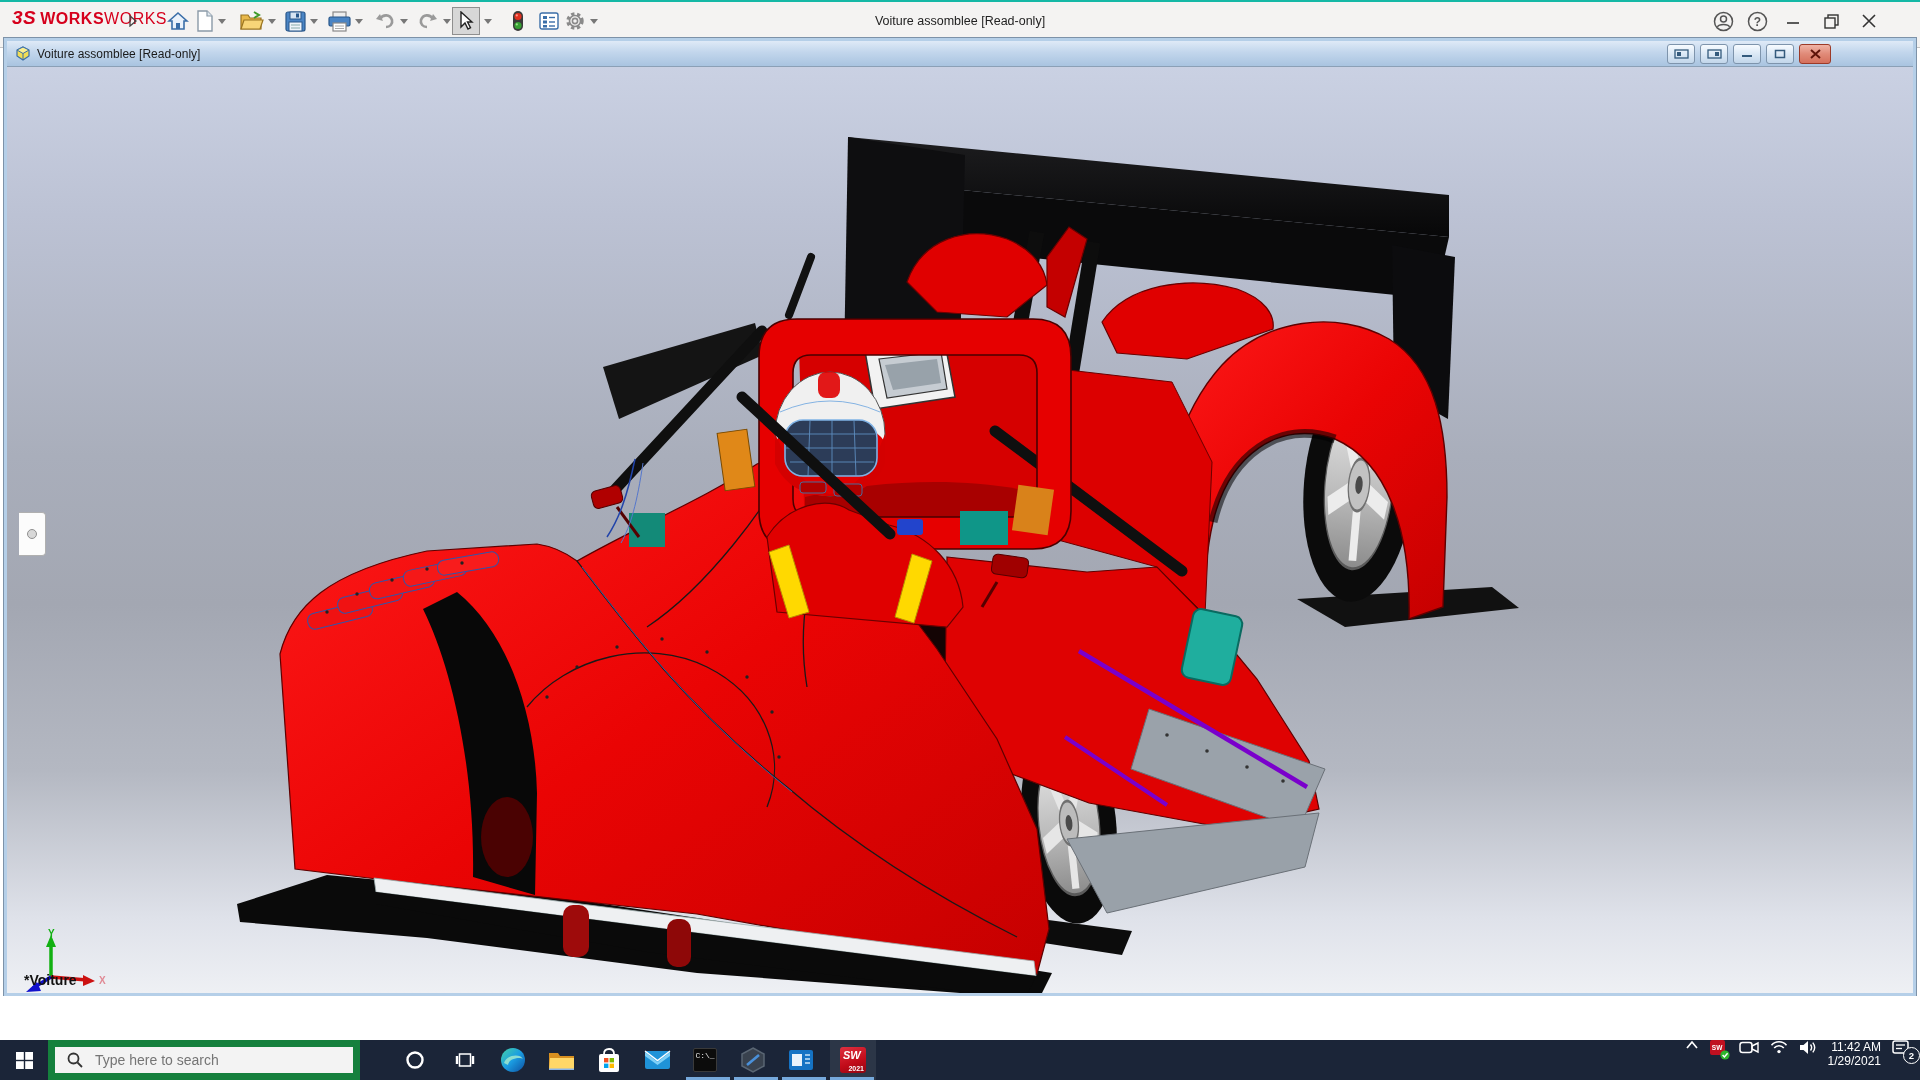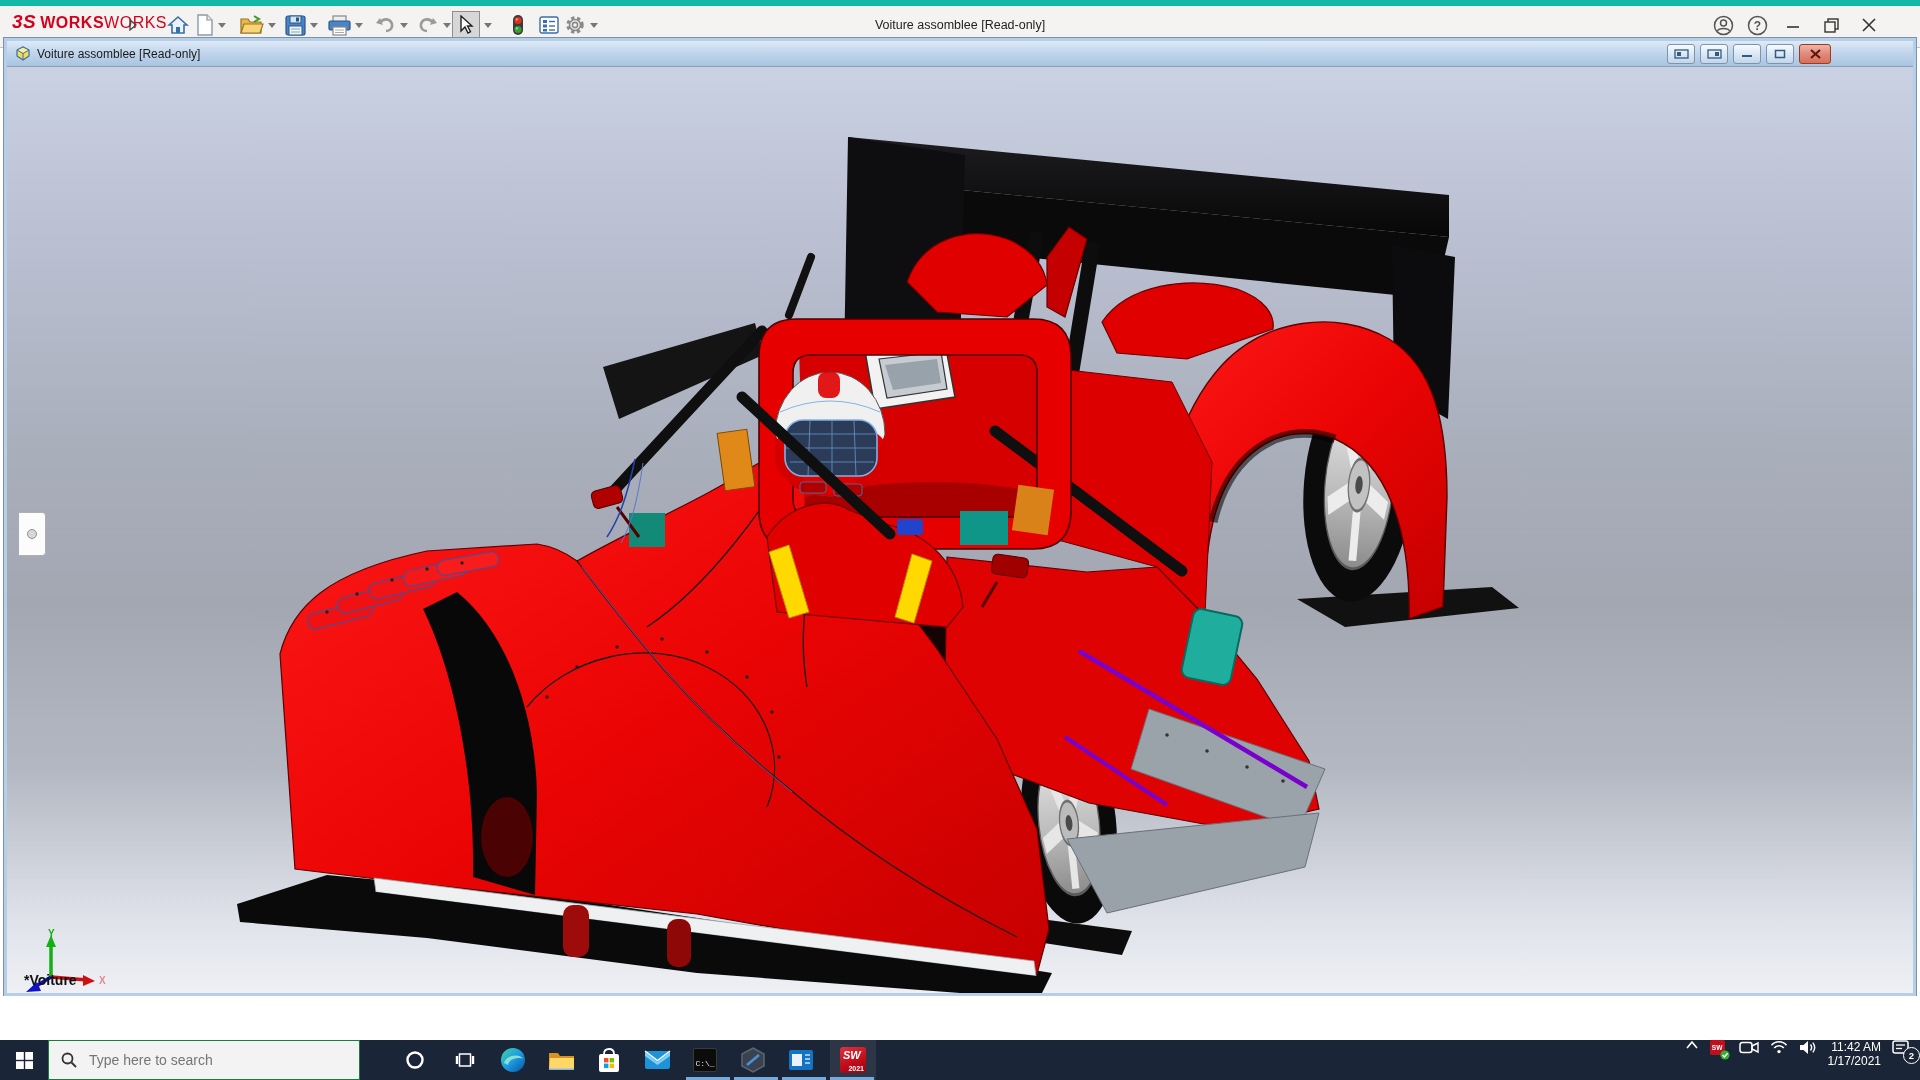--- a/index.html
+++ b/index.html
@@ -1,20 +1,20 @@
 <!DOCTYPE html>
 <html><head>
 <meta charset="utf-8">
 <style>
   html,body{margin:0;padding:0;width:1920px;height:1080px;overflow:hidden;
     font-family:"Liberation Sans", sans-serif; background:#fff;}
   .abs{position:absolute;}
   
   #appbar{position:absolute;left:0;top:0;width:1920px;height:48px;background:#f4f3f2;
-    border-top:6px solid #14b8a6;border-bottom:1px solid #c4c4c4;box-sizing:border-box;}
+    border-top:2px solid #14b8a6;border-bottom:1px solid #c4c4c4;box-sizing:border-box;}
   .tb{position:absolute;top:5px;height:28px;display:flex;align-items:center;}
   .brand{font-size:16px;letter-spacing:.5px;color:#d6001c;display:flex;align-items:baseline;gap:4px;}
   .brand .g{font-weight:bold;font-style:italic;font-size:19px;}
   .brand .b{font-weight:bold;}
   .caret{width:0;height:0;border-left:4px solid transparent;border-right:4px solid transparent;
     border-top:5px solid #777;margin-left:4px;}
   .tbtn{display:flex;align-items:center;justify-content:center;width:28px;height:28px;}
   .pressed{background:#d7d7d7;border:1px solid #8f8f8f;box-sizing:border-box;}
   #apptitle{position:absolute;top:0;left:760px;width:400px;height:38px;display:flex;
     align-items:center;justify-content:center;font-size:12.5px;color:#222;}
@@ -40,30 +40,30 @@
     border:1px solid #b0b0b0;border-left:none;border-radius:0 4px 4px 0;
     display:flex;align-items:center;justify-content:center;}
   #panetab .knob{width:8px;height:8px;border-radius:50%;background:#d8d8d8;border:1px solid #909090;}
   #orient{position:absolute;left:17px;top:905px;font-size:14px;font-weight:bold;color:#111;}
   
   #gap{position:absolute;left:0;top:996px;width:1920px;height:44px;background:#ffffff;}
   
   #taskbar{position:absolute;left:0;top:1040px;width:1920px;height:40px;background:#1b2538;}
   .tkslot{position:absolute;top:0;height:40px;display:flex;align-items:center;justify-content:center;}
   #searchbox{position:absolute;left:48px;top:0;width:312px;height:40px;background:#f3f3f3;
-    border:1px solid #15803d;box-sizing:border-box;display:flex;align-items:center;gap:10px;padding:0 12px;}
+    border:7px solid #15803d;box-sizing:border-box;display:flex;align-items:center;gap:10px;padding:0 12px;}
   #searchbox input{border:none;outline:none;background:transparent;font-size:14px;color:#111;
     font-family:"Liberation Sans",sans-serif;width:240px;}
   .runbar{position:absolute;top:37px;height:3px;width:44px;background:#76a9dc;}
   .swhl{position:absolute;top:0;height:40px;width:46px;background:rgba(255,255,255,.08);}
   #tray{position:absolute;right:6px;top:0;height:40px;display:flex;align-items:flex-start;gap:11px;}
   #clock{color:#fff;font-size:12px;text-align:right;line-height:14px;}
   .cmdicon{width:24px;height:24px;background:#0c0c0c;border:1px solid #3a3a3a;border-radius:2px;
     color:#e8e8e8;font-family:"Liberation Mono",monospace;font-size:8px;display:flex;align-items:flex-start;
-    justify-content:center;padding:10px;box-sizing:border-box;}
+    justify-content:center;padding:2px;box-sizing:border-box;}
   .swicon{width:26px;height:26px;background:linear-gradient(160deg,#e03040 0%,#c00a18 60%,#8f0712 100%);
     border-radius:3px;position:relative;color:#fff;}
   .swicon .swtxt{position:absolute;left:3px;top:2px;font-weight:bold;font-style:italic;font-size:11px;}
   .swicon .swyr{position:absolute;right:2px;bottom:1px;font-size:7px;font-weight:bold;}
   .badge{position:absolute;right:-6px;bottom:-4px;width:15px;height:15px;border-radius:50%;
     background:#1b2538;border:1.5px solid #fff;color:#fff;font-size:9.5px;font-weight:bold;
     display:flex;align-items:center;justify-content:center;}
 </style>
 </head>
 <body>
@@ -594,21 +594,21 @@
         <path d="M4.2 8 a6.2 6.2 0 0 1 9.6 0" fill="none" stroke="#fff" stroke-width="1.6"></path>
         <circle cx="9" cy="11.6" r="1.7" fill="#fff"></circle>
       </svg>
     <svg width="18" height="15">
         <polygon points="1,5 4.5,5 9,1 9,14 4.5,10 1,10" fill="#fff"></polygon>
         <path d="M11.5 4.5 a5 5 0 0 1 0 6" fill="none" stroke="#fff" stroke-width="1.4"></path>
         <path d="M13.8 2.6 a8 8 0 0 1 0 9.8" fill="none" stroke="#fff" stroke-width="1.4"></path>
       </svg>
     <div id="clock">
       <div>11:42 AM</div>
-      <div>1/17/2021</div>
+      <div>1/29/2021</div>
     </div>
     <div style="position:relative;width:22px;height:20px">
       <svg width="18" height="16">
           <rect x="1" y="1" width="15" height="12" rx="2" fill="none" stroke="#fff" stroke-width="1.5"></rect>
           <line x1="4" y1="5" x2="13" y2="5" stroke="#fff" stroke-width="1.3"></line>
           <line x1="4" y1="8.5" x2="10" y2="8.5" stroke="#fff" stroke-width="1.3"></line>
         </svg>
       <div class="badge">2</div>
     </div>
   </div>

